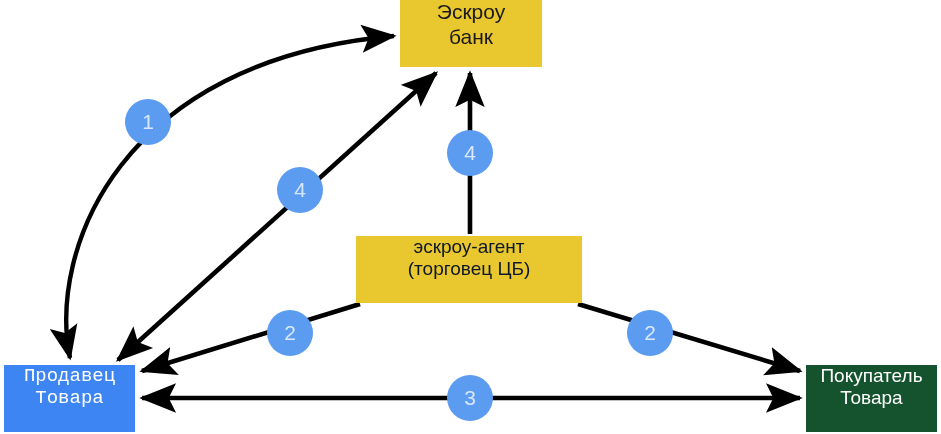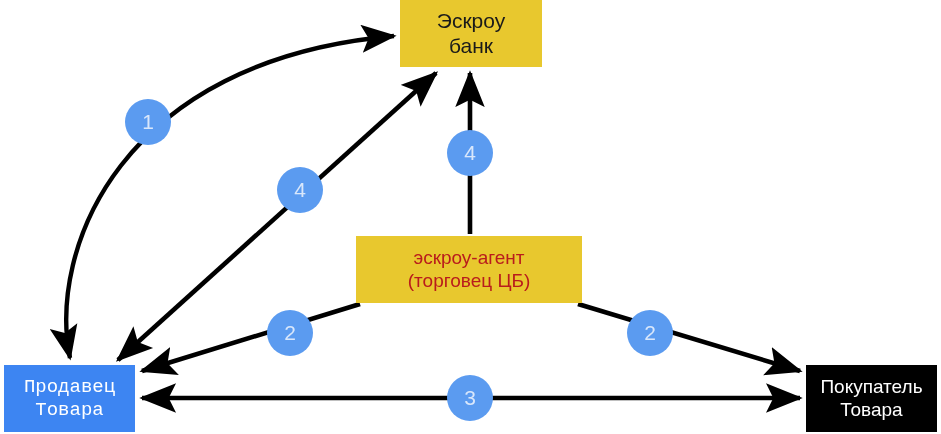--- a/index.html
+++ b/index.html
@@ -20,21 +20,21 @@
   svg.edges {
     position: absolute;
     left: 0;
     top: 0;
     width: 941px;
     height: 434px;
   }
   .node {
     position: absolute;
     display: flex;
-    align-items: center;
+    align-items: flex-start;
     justify-content: center;
     text-align: center;
     line-height: 1.18;
     box-sizing: border-box;
     z-index: 3;
   }
   .node-label {
     display: block;
     width: 100%;
     white-space: pre-line;
@@ -47,39 +47,39 @@
     background: #E8C82E;
     color: #1a1a1a;
     font-size: 21px;
   }
   .node-escrow-agent {
     left: 356px;
     top: 236px;
     width: 226px;
     height: 67px;
     background: #E8C82E;
-    color: #b91c1c;
+    color: #0f172a;
     font-size: 19px;
   }
   .node-seller {
     left: 4px;
     top: 365px;
     width: 131px;
     height: 67px;
     background: #3D85F2;
     color: #ffffff;
     font-size: 19px;
     font-family: Liberation Mono, monospace;
   }
   .node-buyer {
     left: 806px;
     top: 365px;
     width: 131px;
     height: 67px;
-    background: #000000;
+    background: #14532d;
     color: #ffffff;
     font-size: 19px;
   }
   .step-badge {
     position: absolute;
     width: 46px;
     height: 46px;
     border-radius: 50%;
     background: #5B9BF0;
     color: #D9E7FB;

